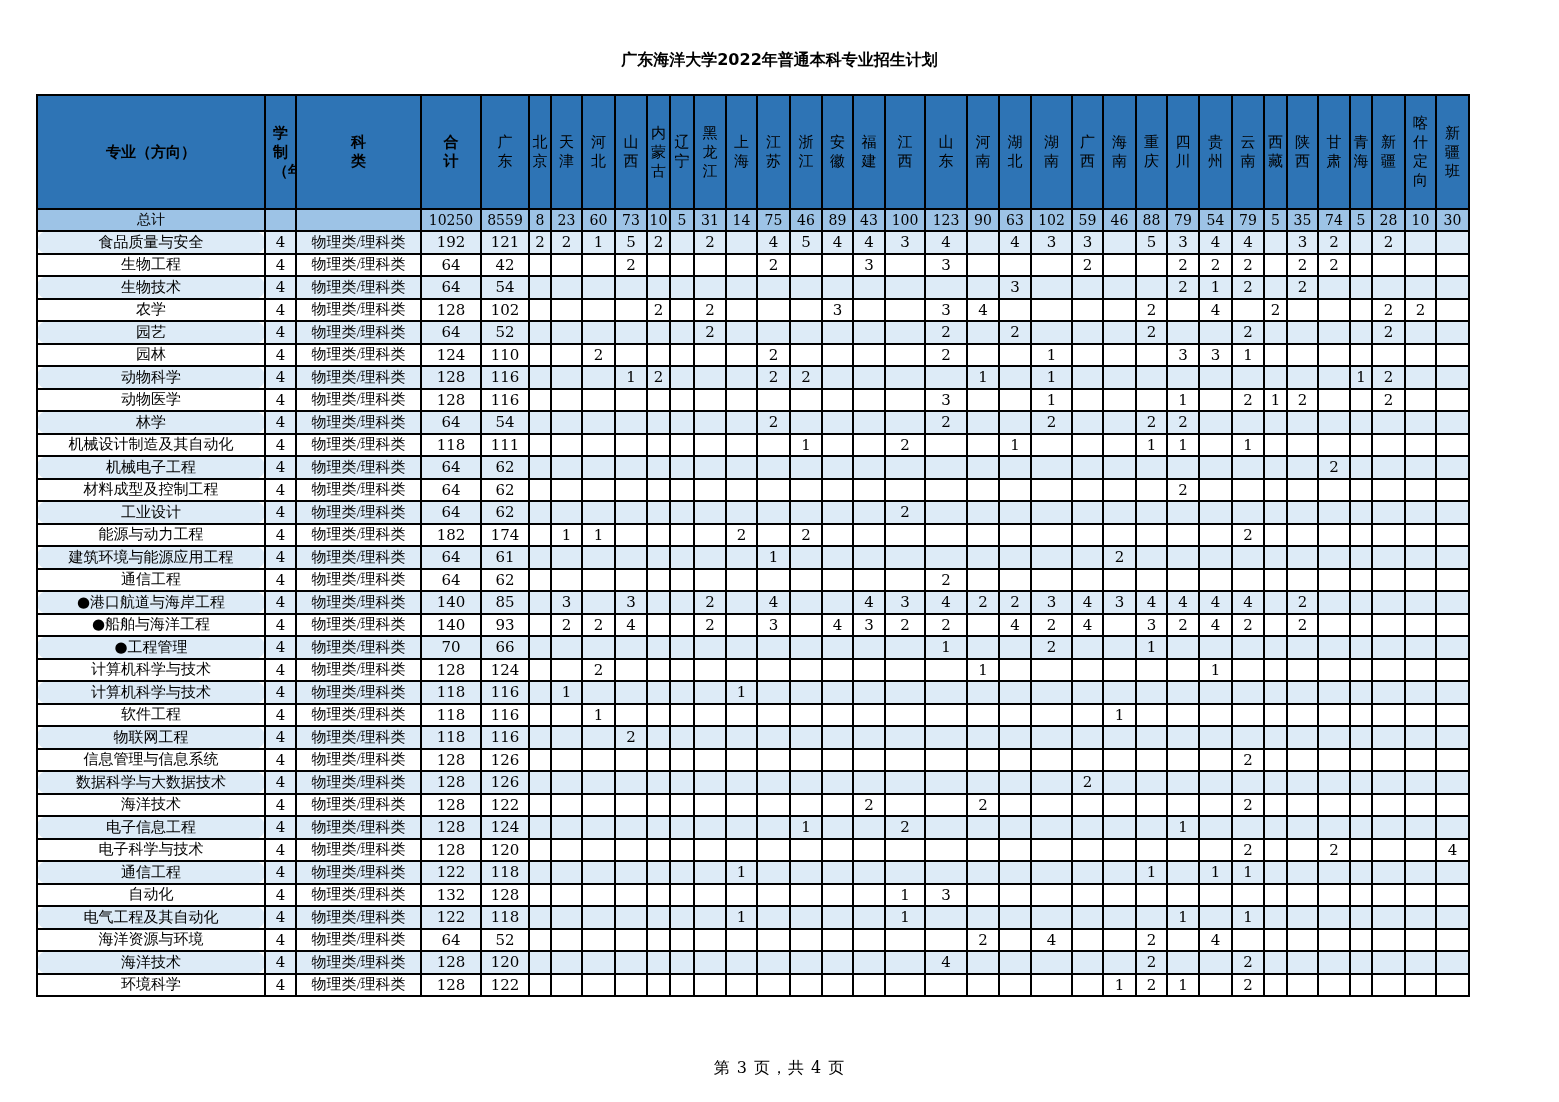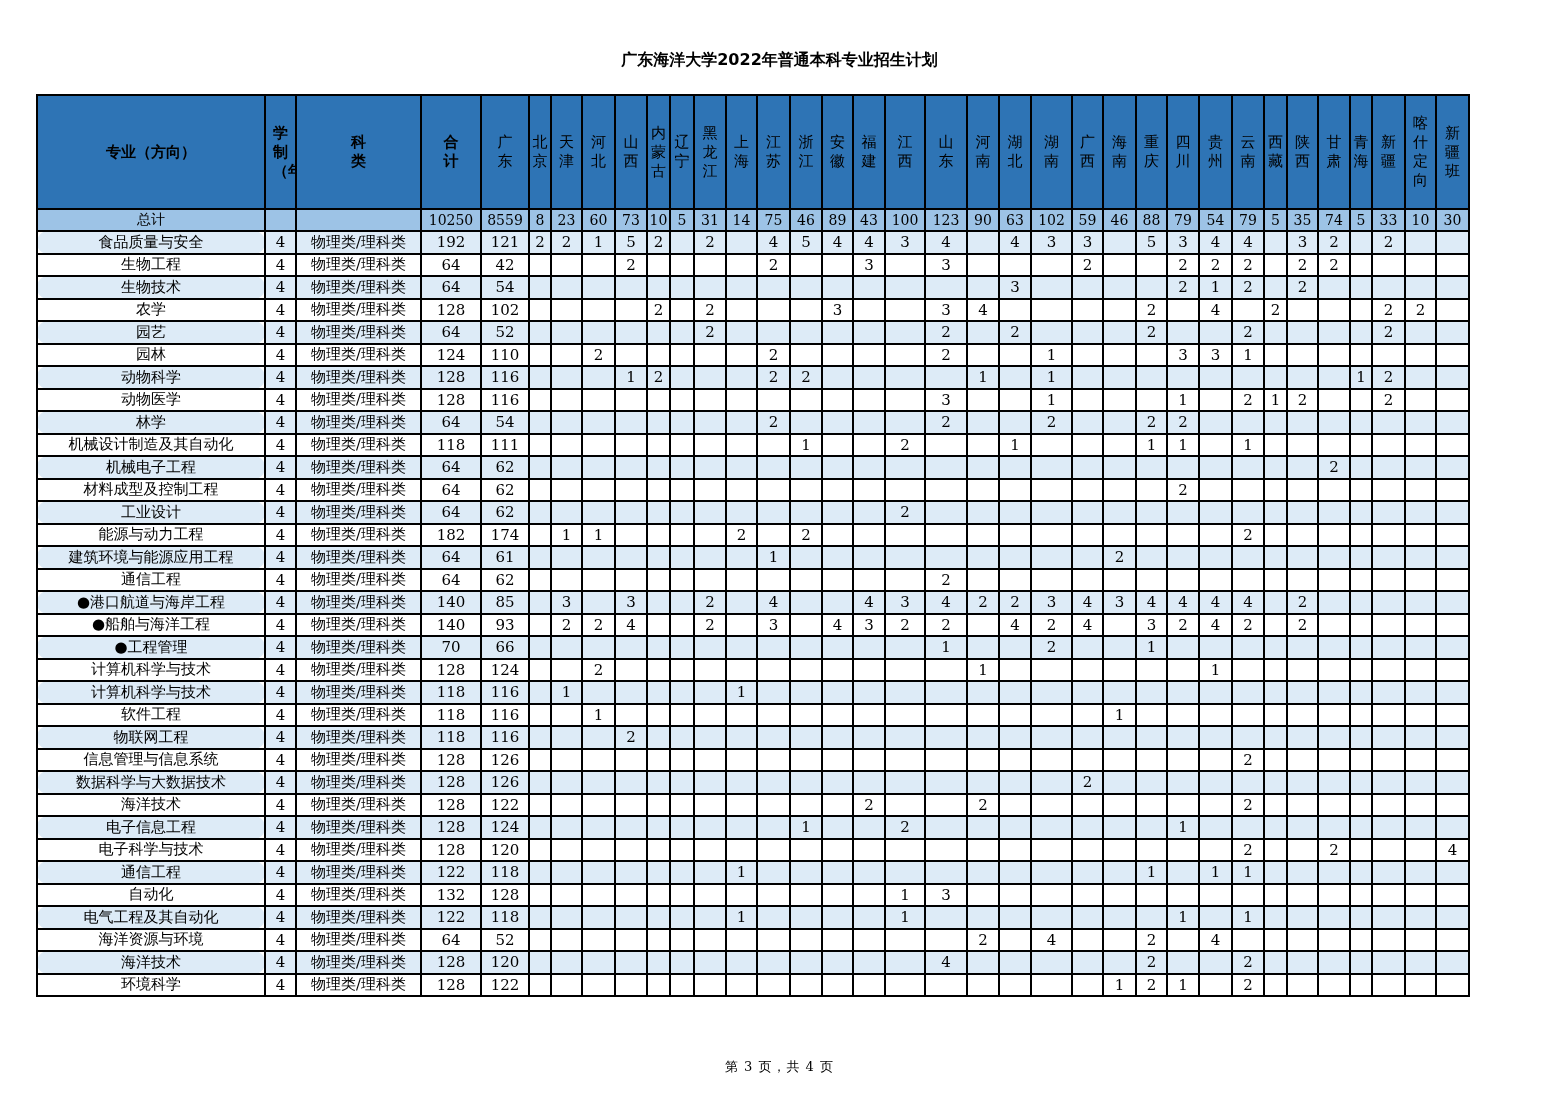--- a/index.html
+++ b/index.html
@@ -14,23 +14,23 @@
                vertical-align:middle; overflow:hidden; white-space:nowrap; }
   thead th { background:#2e74b5; color:#000; font-weight:normal; font-size:15px;
              height:112px; line-height:19px; white-space:normal; }
   thead th.bold { font-weight:bold; font-family:"DejaVu Sans","Liberation Sans",sans-serif; }
   thead th .v { display:inline-block; width:1em; word-break:break-all; white-space:normal; }
   tr.total td { background:#9dc3e6; font-size:14px; height:20px; }
   tbody tr.row td { height:20.5px; font-size:15px; }
   tbody tr.row:nth-child(even) td { background:#ddebf7; }
   tbody tr.row:nth-child(odd) td { background:#ffffff; }
   td.major { text-align:left; padding-left:2px;border-radius:11px; }
-  td.cat { font-size:14px; padding-top:3px; }
+  td.cat { font-size:14px; padding-top:3px;font-family:Liberation Serif, serif; }
   .footer { position:absolute; top:1058px; left:0; width:1559px; text-align:center;
-            font-size:13px; letter-spacing:1px; }
+            font-size:16px; letter-spacing:1px; }
 </style>
 </head>
 <body>
 
 <div class="title">广东海洋大学2022年普通本科专业招生计划</div>
 
 <table class="plan">
   <colgroup id="cols">
       <col style="width: 228px;">
       <col style="width: 31px;">
@@ -134,21 +134,21 @@
         <td>59</td>
         <td>46</td>
         <td>88</td>
         <td>79</td>
         <td>54</td>
         <td>79</td>
         <td>5</td>
         <td>35</td>
         <td>74</td>
         <td>5</td>
-        <td>33</td>
+        <td>28</td>
         <td>10</td>
         <td>30</td>
       </tr>
   <tr class="row">
         <td class="major">食品质量与安全</td>
         <td>4</td>
         <td class="cat">物理类/理科类</td>
         <td>192</td>
         <td>121</td>
         <td>2</td>

